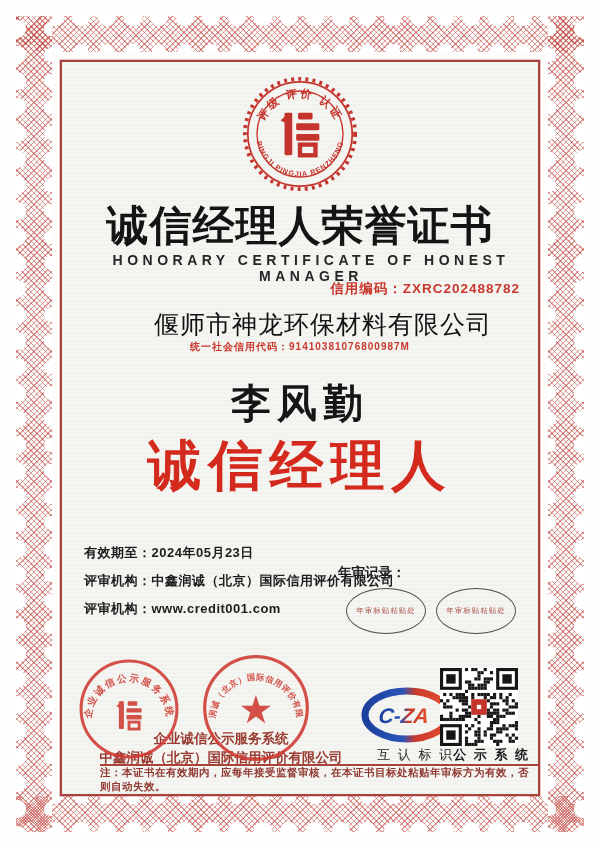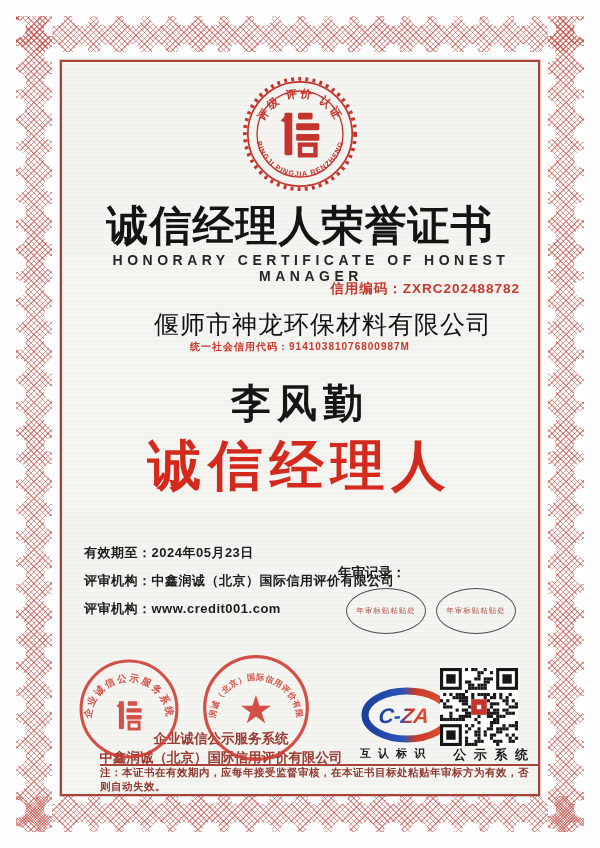--- a/index.html
+++ b/index.html
@@ -50,21 +50,21 @@
     border-radius:50%;display:flex;align-items:center;justify-content:center;
     font-size:7.5px;color:#b0584f;letter-spacing:1px;}
   .sticker1{left:284px;} .sticker2{left:374px;}
   .seal{position:absolute;opacity:.88;z-index:2;}
   .seal-top{left:180px;top:14px;z-index:1;}
   .company-seal{left:16px;top:596px;}
   .agency-seal{left:140px;top:592px;}
   .caption1{left:-6px;top:668px;width:330px;text-align:center;font-size:13.5px;font-weight:700;color:#9a3b31;z-index:1;}
   .caption2{left:-14px;top:687px;width:346px;text-align:center;font-size:13.5px;font-weight:700;color:#9a3b31;z-index:1;}
   .cza{left:298px;top:624px;}
-  .cza-label{left:298px;top:684px;width:94px;text-align:left;font-size:11px;font-weight:700;color:#1c1c1c;letter-spacing:2px;}
+  .cza-label{left:298px;top:684px;width:94px;text-align:right;font-size:13px;font-weight:400;color:#1c1c1c;letter-spacing:2px;}
   .qr{left:378px;top:606px;}
   .qr-label{left:366px;top:684px;width:102px;text-align:right;font-size:13px;font-weight:700;color:#1c1c1c;letter-spacing:2px;}
   .note{left:0;right:0;bottom:0;height:28px;border-top:2px solid #a8423a;
     display:flex;align-items:center;justify-content:center;
     font-size:10.5px;font-weight:700;color:#8f362e;letter-spacing:0.5px;margin-left:38px;}
 </style>
 </head>
 <body>
 
 <div class="cert">

